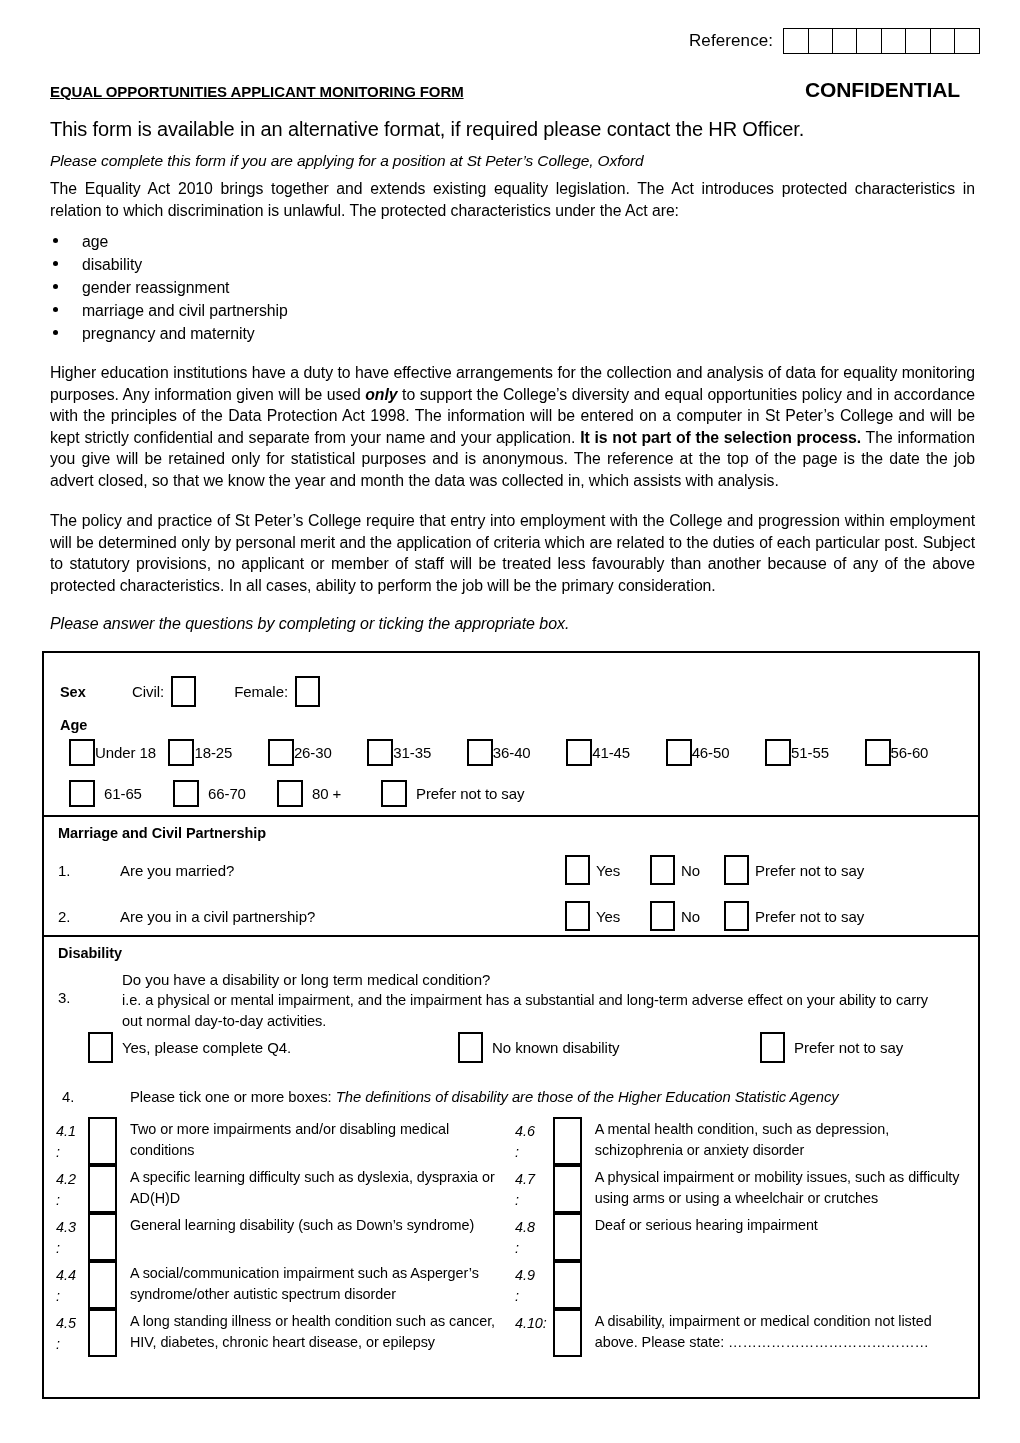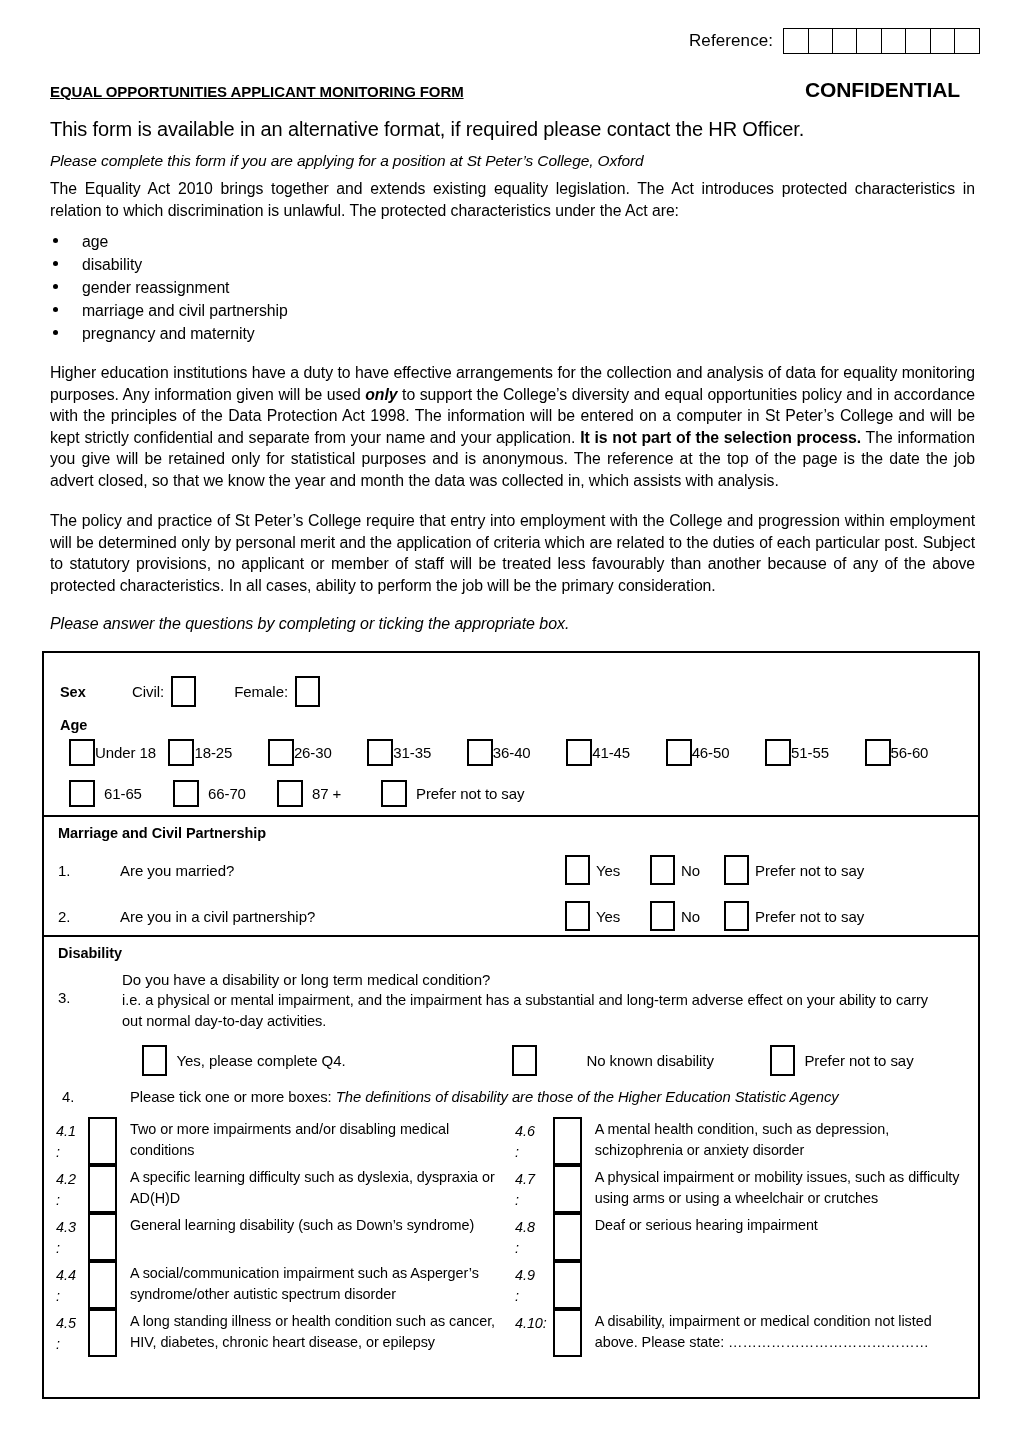--- a/index.html
+++ b/index.html
@@ -236,26 +236,26 @@
   
   #sec-disability { height: 460px; }
   #sec-disability .sec-label { position: absolute; top: 8px; left: 14px; }
   .q3-num { position: absolute; top: 52px; left: 14px; font-size: 15px; }
   .q3-text {
     position: absolute; top: 32px; left: 78px; width: 830px;
     font-size: 14.6px; line-height: 21px; letter-spacing: -0.05px;
   }
   .q3-line1 { font-size: 15px; }
   .q3-opts {
-    position: absolute; top: 108px; left: 44px; width: 880px; display: flex; justify-content: center;
+    position: absolute; top: 95px; left: 44px; width: 880px; display: flex;
   }
   .q3-opts .opt { display: flex; align-items: center; }
   .q3-opts .opt .lbl { font-size: 15px; margin-left: 9px; letter-spacing: -0.05px; white-space: nowrap; }
   .q3-opts .opt.a { width: 370px; }
-  .q3-opts .opt.b { width: 258px; gap: 40px; }
+  .q3-opts .opt.b { width: 302px; }
 
   .q4-line {
     position: absolute; top: 152px; left: 18px; width: 900px;
     font-size: 14.8px; letter-spacing: -0.05px;
   }
   .q4-line .num { display: inline-block; width: 68px; }
   .q4-line em { font-style: italic; }
 
   .q4-grid {
     position: absolute;
@@ -413,21 +413,21 @@
           <span class="age-cell">
             <span class="cb cb-age"></span>
             <span class="lbl">61-65</span>
           </span>
           <span class="age-cell">
             <span class="cb cb-age"></span>
             <span class="lbl">66-70</span>
           </span>
           <span class="age-cell">
             <span class="cb cb-age"></span>
-            <span class="lbl">87 +</span>
+            <span class="lbl">80 +</span>
           </span>
           <span class="age-cell wide">
             <span class="cb cb-age"></span>
             <span class="lbl">Prefer not to say</span>
           </span>
         </div>
     </div>
 
     <div class="section" id="sec-marriage">
       <div class="sec-label">Marriage and Civil Partnership</div>

